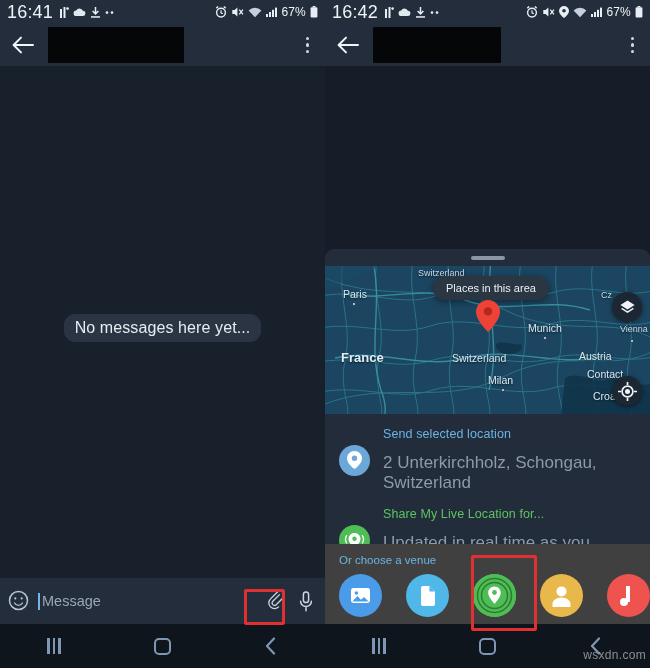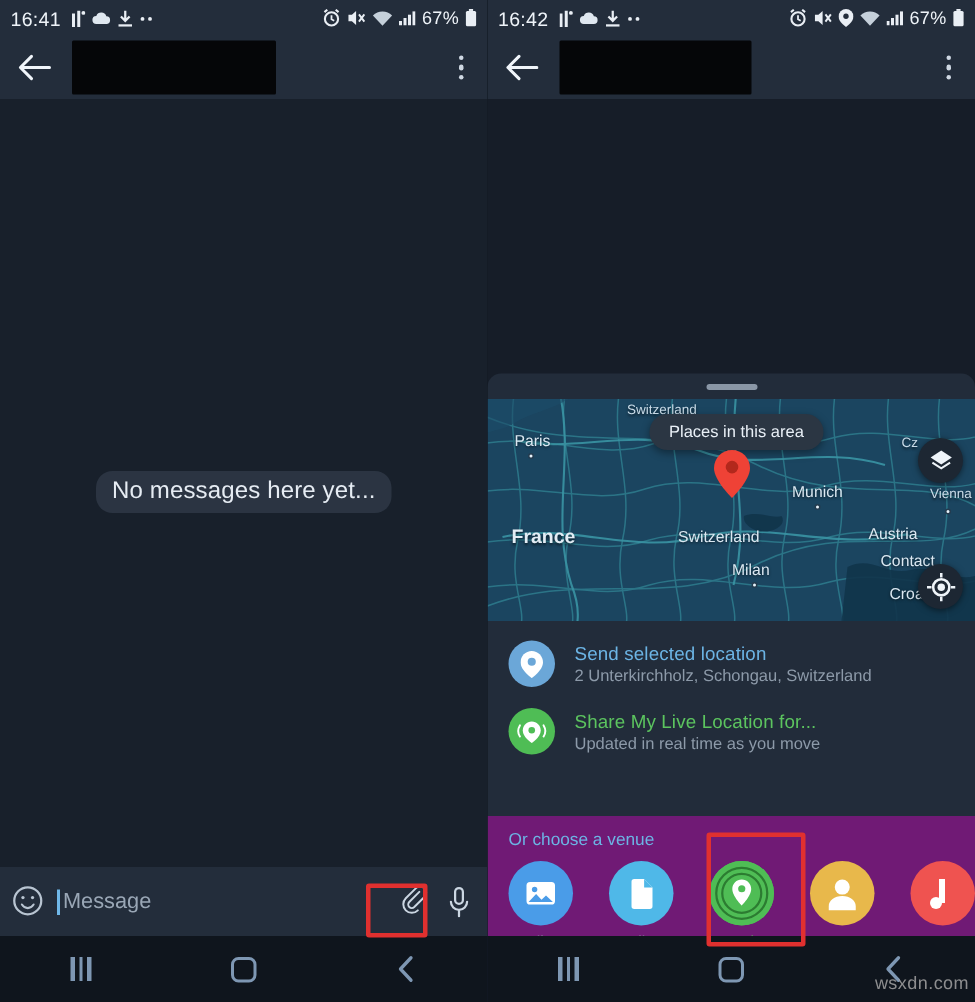--- a/index.html
+++ b/index.html
@@ -11,21 +11,21 @@
   }
   .screens { display:flex; width:650px; height:668px; }
   .phone { position:relative; width:325px; height:668px; background:#18202b; overflow:hidden; }
   .phone.right { background:#161d28; }
 
   
   .statusbar {
     height:24px; background:#232d3b; display:flex; align-items:center;
     padding:0 7px; color:#e9eef4; font-size:12.5px; letter-spacing:.2px;
   }
-  .sb-time { font-size:13px; font-weight:400; color:#eef3f8; }
+  .sb-time { font-size:18px; font-weight:400; color:#eef3f8; }
   .sb-left-icons { display:flex; align-items:center; gap:4px; margin-left:7px; }
   .sb-right { margin-left:auto; display:flex; align-items:center; gap:4px;text-align:right; }
   .sb-batt { font-size:12px; color:#eef3f8; }
   .ic { display:inline-block; line-height:1; }
   .ic svg { display:block; }
 
   
   .appbar {
     height:42px; background:#232d3b; display:flex; align-items:center;
     padding:0 10px; position:relative;
@@ -105,25 +105,25 @@
   .loc-row { display:flex; align-items:center; padding:7px 14px; }
   .loc-icon {
     width:31px; height:31px; border-radius:50%; flex:0 0 31px;
     display:flex; align-items:center; justify-content:center;
   }
   .loc-icon.blue { background:#6ba7d8; }
   .loc-icon.green { background:#4fbd55; }
   .loc-text { margin-left:13px; }
   .loc-title { font-size:12.5px; color:#6cb4e4; letter-spacing:.1px; }
   .loc-title.green { color:#5cc45f; }
-  .loc-sub { font-size:11px; color:#8d9aa9; margin-top:2px; }
+  .loc-sub { font-size:17px; color:#8d9aa9; margin-top:12px; }
 
   .venue {
     position:absolute; left:0; right:0; bottom:0; top:295px;
-    background:#701a75; padding:10px 0 0 14px;
+    background:#404040; padding:10px 0 0 14px;
   }
   .venue-title { color:#6cb4e4; font-size:11.5px; margin-bottom:8px; }
   .venue-list { display:flex; gap:24px; }
   .venue-item { width:47px; text-align:center; }
   .venue-circle {
     width:43px; height:43px; border-radius:50%; margin:0 auto;
     display:flex; align-items:center; justify-content:center;
   }
   .venue-label { font-size:10.5px; color:#8d9aa9; margin-top:5px; white-space:nowrap; }
   .venue-label.green { color:#5cc45f; }

